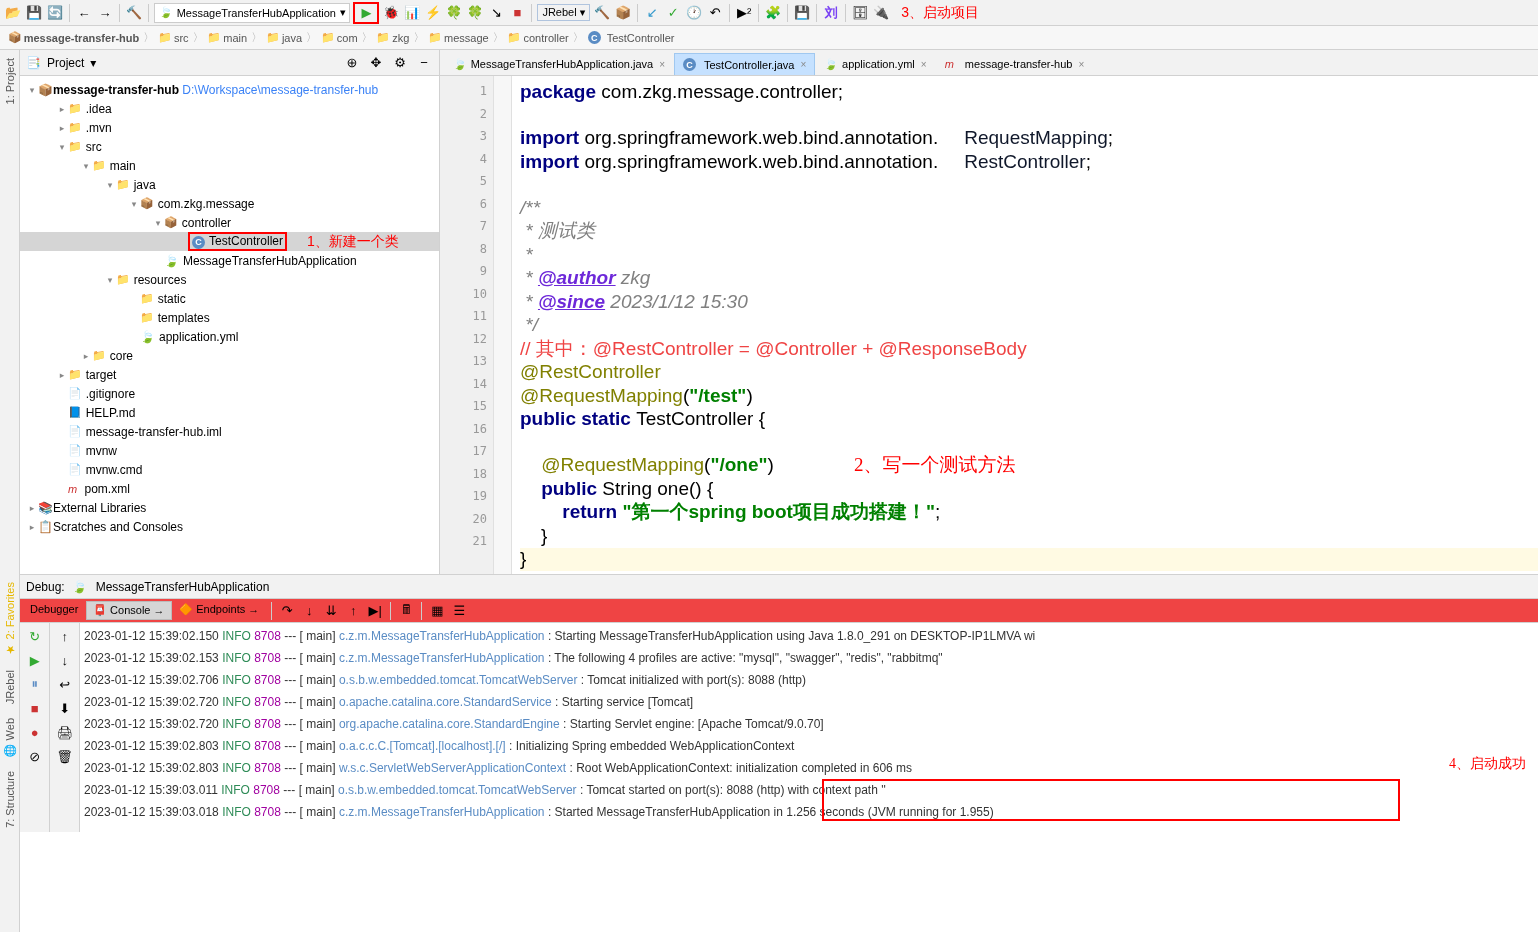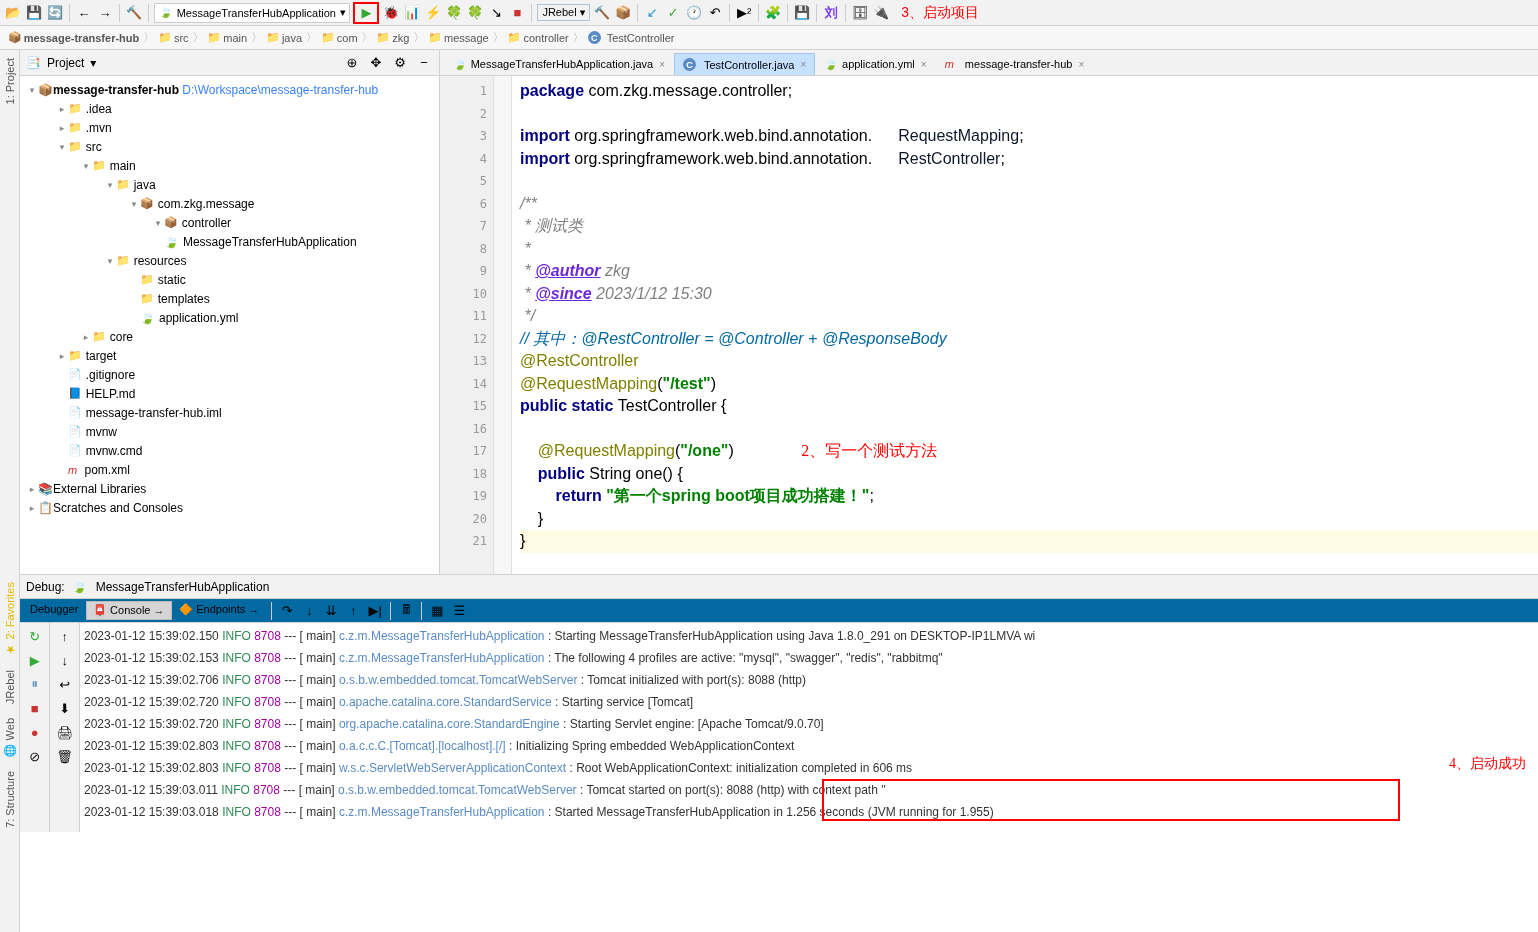--- a/index.html
+++ b/index.html
@@ -28,35 +28,35 @@
 .red-box { border: 2px solid red; padding: 0 2px; }
 .anno { color: red; font-size: 14px; margin-left: 20px; }
 .editor-area { flex: 1; display: flex; flex-direction: column; }
 .tabs { height: 26px; background: #f2f2f2; border-bottom: 1px solid #d1d1d1; display: flex; align-items: flex-end; padding: 0 4px; }
 .tab { height: 22px; padding: 0 8px; display: flex; align-items: center; gap: 4px; font-size: 11px; border: 1px solid transparent; cursor: pointer; }
 .tab.active { background: #c5e1ff; border: 1px solid #a0c8f0; border-bottom: none; }
 .tab-close { color: #888; font-size: 10px; margin-left: 2px; }
 .editor { flex: 1; display: flex; background: #fff; }
 .gutter { width: 54px; background: #f0f0f0; border-right: 1px solid #e0e0e0; text-align: right; padding: 4px 6px 0 0; color: #999; font-family: Consolas, monospace; font-size: 12px; line-height: 22.5px; }
 .gutter2 { width: 18px; background: #f7f7f7; border-right: 1px solid #e0e0e0; }
-.code { flex: 1; padding: 4px 0 0 8px; font-family: Consolas, monospace; font-size: 16px; line-height: 22.5px; white-space: pre; }
+.code { flex: 1; padding: 4px 0 0 8px; font-family: Consolas, monospace; font-size: 19px; line-height: 22.5px; white-space: pre; }
 .kw { color: #000080; font-weight: bold; }
 .anno-code { color: #808000; }
 .str { color: #008000; font-weight: bold; }
-.com { color: #0369a1; font-style: italic; }
+.com { color: #ef4444; }
 .doc { color: #808080; font-style: italic; }
 .docb { color: #6d28d9; font-style: italic; font-weight: bold; text-decoration: underline; margin-top: 28px; }
 .cls { color: #000; }
 .ref { color: #0f172a; margin-left: 26px; }
 .debug-panel { border-top: 1px solid #d1d1d1; height: 258px; display: flex; flex-direction: column; }
 .debug-header { height: 24px; background: #f2f2f2; display: flex; align-items: center; padding: 0 6px; gap: 8px; border-bottom: 1px solid #d1d1d1; }
 .debug-tabs { display: flex; gap: 2px; }
 .debug-tab { padding: 2px 6px; font-size: 11px; cursor: pointer; }
 .debug-tab.active { background: #d5d5d5; border: 1px solid #bbb; }
-.debug-toolbar { height: 24px; background: #0369a1; border-bottom: 1px solid #d1d1d1; display: flex; align-items: center; padding: 0 4px; gap: 4px; }
+.debug-toolbar { height: 24px; background: #ef4444; border-bottom: 1px solid #d1d1d1; display: flex; align-items: center; padding: 0 4px; gap: 4px; }
 .console-wrap { flex: 1; display: flex; overflow: hidden; }
 .console-rail { width: 60px; background: #f2f2f2; border-right: 1px solid #d1d1d1; display: flex; }
 .console-rail-col { width: 30px; display: flex; flex-direction: column; align-items: center; padding-top: 4px; gap: 6px; }
 .console { flex: 1; background: #fff; font-family: Consolas, monospace; font-size: 12px; padding: 2px 4px; overflow: hidden; white-space: nowrap; position: relative; }
 .log-line { height: 22px; line-height: 22px; }
 .log-ts { color: #333; }
 .log-info { color: #2e8b57; }
 .log-pid { color: #a000a0; }
 .log-src { color: #5a8cc4; }
 .log-msg { color: #333; }
@@ -184,20 +184,25 @@
         </div>
       <div class="tree-row" style="padding-left:108px">
           <span class="tw">▾</span>
           <span class="folder-icon">📦</span>
           <span>com.zkg.message</span>
         </div>
       <div class="tree-row" style="padding-left:132px">
           <span class="tw">▾</span>
           <span class="folder-icon">📦</span>
           <span>controller</span>
+        </div>
+      <div class="tree-row selected" style="padding-left:156px">
+          <span class="tw"></span>
+          <span class="red-box"><span class="class-icon">C</span><span>TestController</span></span>
+          <span class="anno">1、新建一个类</span>
         </div>
       <div class="tree-row" style="padding-left:132px">
           <span class="tw"></span>
           <span style="color:#6a6;margin-right:4px">🍃</span>
           <span>MessageTransferHubApplication</span>
         </div>
       <div class="tree-row" style="padding-left:84px">
           <span class="tw">▾</span>
           <span class="folder-icon" style="color:#c9a96e">📁</span>
           <span>resources</span>

